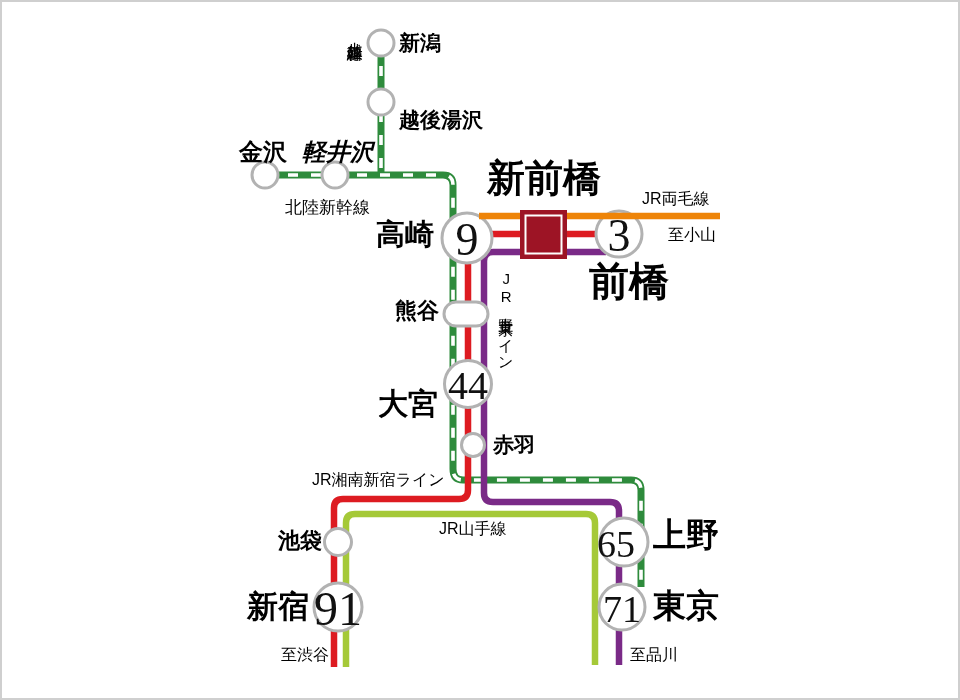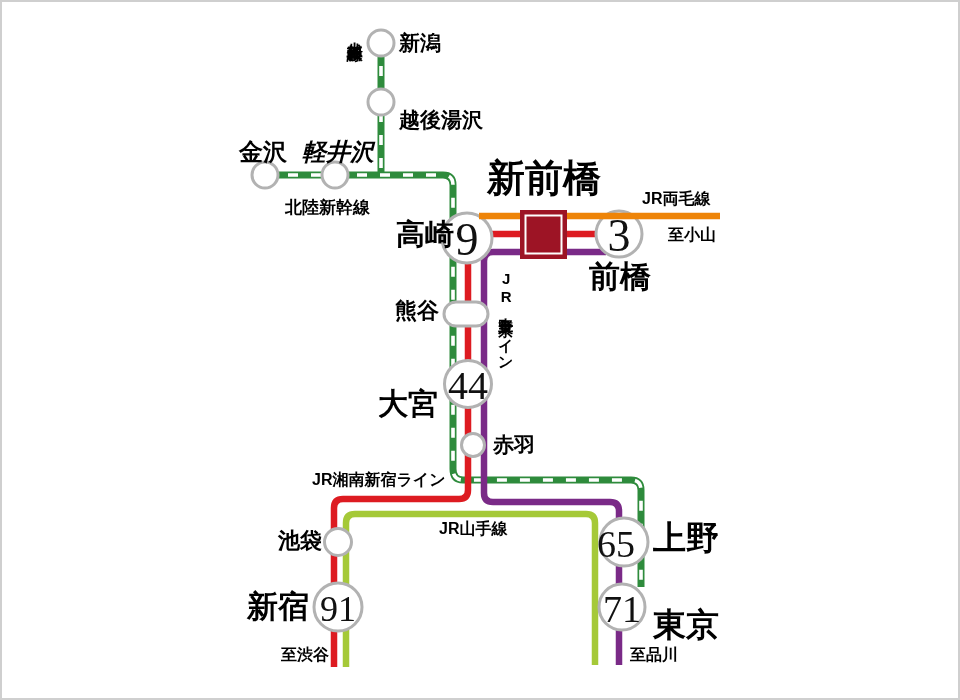--- a/index.html
+++ b/index.html
@@ -5,21 +5,21 @@
   html,body { margin:0; padding:0; background:#fff; }
   .map {
     position:relative; width:960px; height:700px;
     background:#ffffff; border:2px solid #cfcfcf; box-sizing:border-box;
     overflow:hidden;
     font-family:"Liberation Sans","DejaVu Sans",sans-serif;
   }
   .map svg { position:absolute; left:0; top:0; }
   .label { position:absolute; color:#000000; white-space:nowrap; line-height:1.05; }
   .serif { font-family:"Liberation Serif","DejaVu Serif",serif; font-weight:600; }
-  .sans  { font-family:"Liberation Sans","DejaVu Sans",sans-serif; font-weight:700; }
+  .sans  { font-family:"Liberation Sans","DejaVu Sans",sans-serif; font-weight:400; }
   .vert  { writing-mode:vertical-rl; text-orientation:upright; letter-spacing:1px; }
   .ctr   { transform:translateX(-50%); }
   .num   {
     position:absolute; transform:translate(-50%,-50%);
     font-family:"Liberation Serif","DejaVu Serif",serif; font-weight:400;
     color:#111; line-height:1;
   }
 </style>
 </head>
 <body>
@@ -64,41 +64,41 @@
 
     <rect x="518" y="208" width="47" height="49" fill="#9d1425"></rect>
     <rect x="523.5" y="213.5" width="36" height="38" fill="none" stroke="#ffffff" stroke-width="2"></rect>
   </svg>
 
   <div class="label serif ctr" style="left:542px; top:157px; font-size:38px; font-weight:700;">新前橋</div>
   <div class="label serif" style="left:397px; top:30px;  font-size:21px;">新潟</div>
   <div class="label serif" style="left:397px; top:90px;  font-size:21px;margin-top:17px;">越後湯沢</div>
   <div class="label serif" style="left:237px; top:138px; font-size:24px;">金沢</div>
   <div class="label serif" style="left:300px; top:138px; font-size:24px;font-style:italic;">軽井沢</div>
-  <div class="label serif" style="left:394px; top:217px; font-size:29px;">高崎</div>
-  <div class="label serif" style="left:587px; top:259px; font-size:31px;">前橋</div>
+  <div class="label serif" style="left:374px; top:217px; font-size:29px;">高崎</div>
+  <div class="label serif" style="left:587px; top:259px; font-size:40px;">前橋</div>
   <div class="label serif" style="left:393px; top:299px; font-size:22px;font-family:Liberation Mono, monospace;">熊谷</div>
   <div class="label serif" style="left:376px; top:366px; font-size:30px;margin-top:20px;">大宮</div>
   <div class="label serif" style="left:491px; top:432px; font-size:21px;">赤羽</div>
   <div class="label serif" style="left:276px; top:527px; font-size:22px;">池袋</div>
   <div class="label serif" style="left:245px; top:589px; font-size:31px;font-family:Liberation Serif, serif;">新宿</div>
-  <div class="label serif" style="left:651px; top:519px; font-size:33px;">上野</div>
-  <div class="label serif" style="left:651px; top:587px; font-size:33px;margin-top:19px;">東京</div>
+  <div class="label serif" style="left:651px; top:519px; font-size:33px;font-family:Liberation Mono, monospace;">上野</div>
+  <div class="label serif" style="left:651px; top:587px; font-size:33px;">東京</div>
 
   <div class="label sans vert" style="left:344px; top:27px; font-size:16px;">上越新幹線</div>
   <div class="label sans" style="left:283px; top:197px; font-size:17px;">北陸新幹線</div>
   <div class="label sans" style="left:640px; top:189px; font-size:16px;">JR両毛線</div>
   <div class="label sans vert" style="left:496px; top:268px; font-size:15px;">JR上野東京ライン</div>
   <div class="label sans" style="left:310px; top:470px; font-size:16px;">JR湘南新宿ライン</div>
   <div class="label sans" style="left:437px; top:519px; font-size:16px;text-align:center;">JR山手線</div>
 
   <div class="label sans" style="left:666px; top:225px; font-size:16px;">至小山</div>
   <div class="label sans" style="left:279px; top:645px; font-size:16px;">至渋谷</div>
   <div class="label sans" style="left:628px; top:645px; font-size:16px;">至品川</div>
 
   <div class="num" style="left:465px; top:238px; font-size:46px;">9</div>
   <div class="num" style="left:617px; top:234px; font-size:46px;">3</div>
   <div class="num" style="left:466px; top:384px; font-size:40px;text-align:center;">44</div>
-  <div class="num" style="left:336px; top:607px; font-size:36px;text-align:center;">91</div>
+  <div class="num" style="left:336px; top:607px; font-size:48px;text-align:center;">91</div>
   <div class="num" style="left:614px; top:542px; font-size:38px;">65</div>
   <div class="num" style="left:620px; top:607px; font-size:38px;">71</div>
 
 </div>
 
 </body></html>

